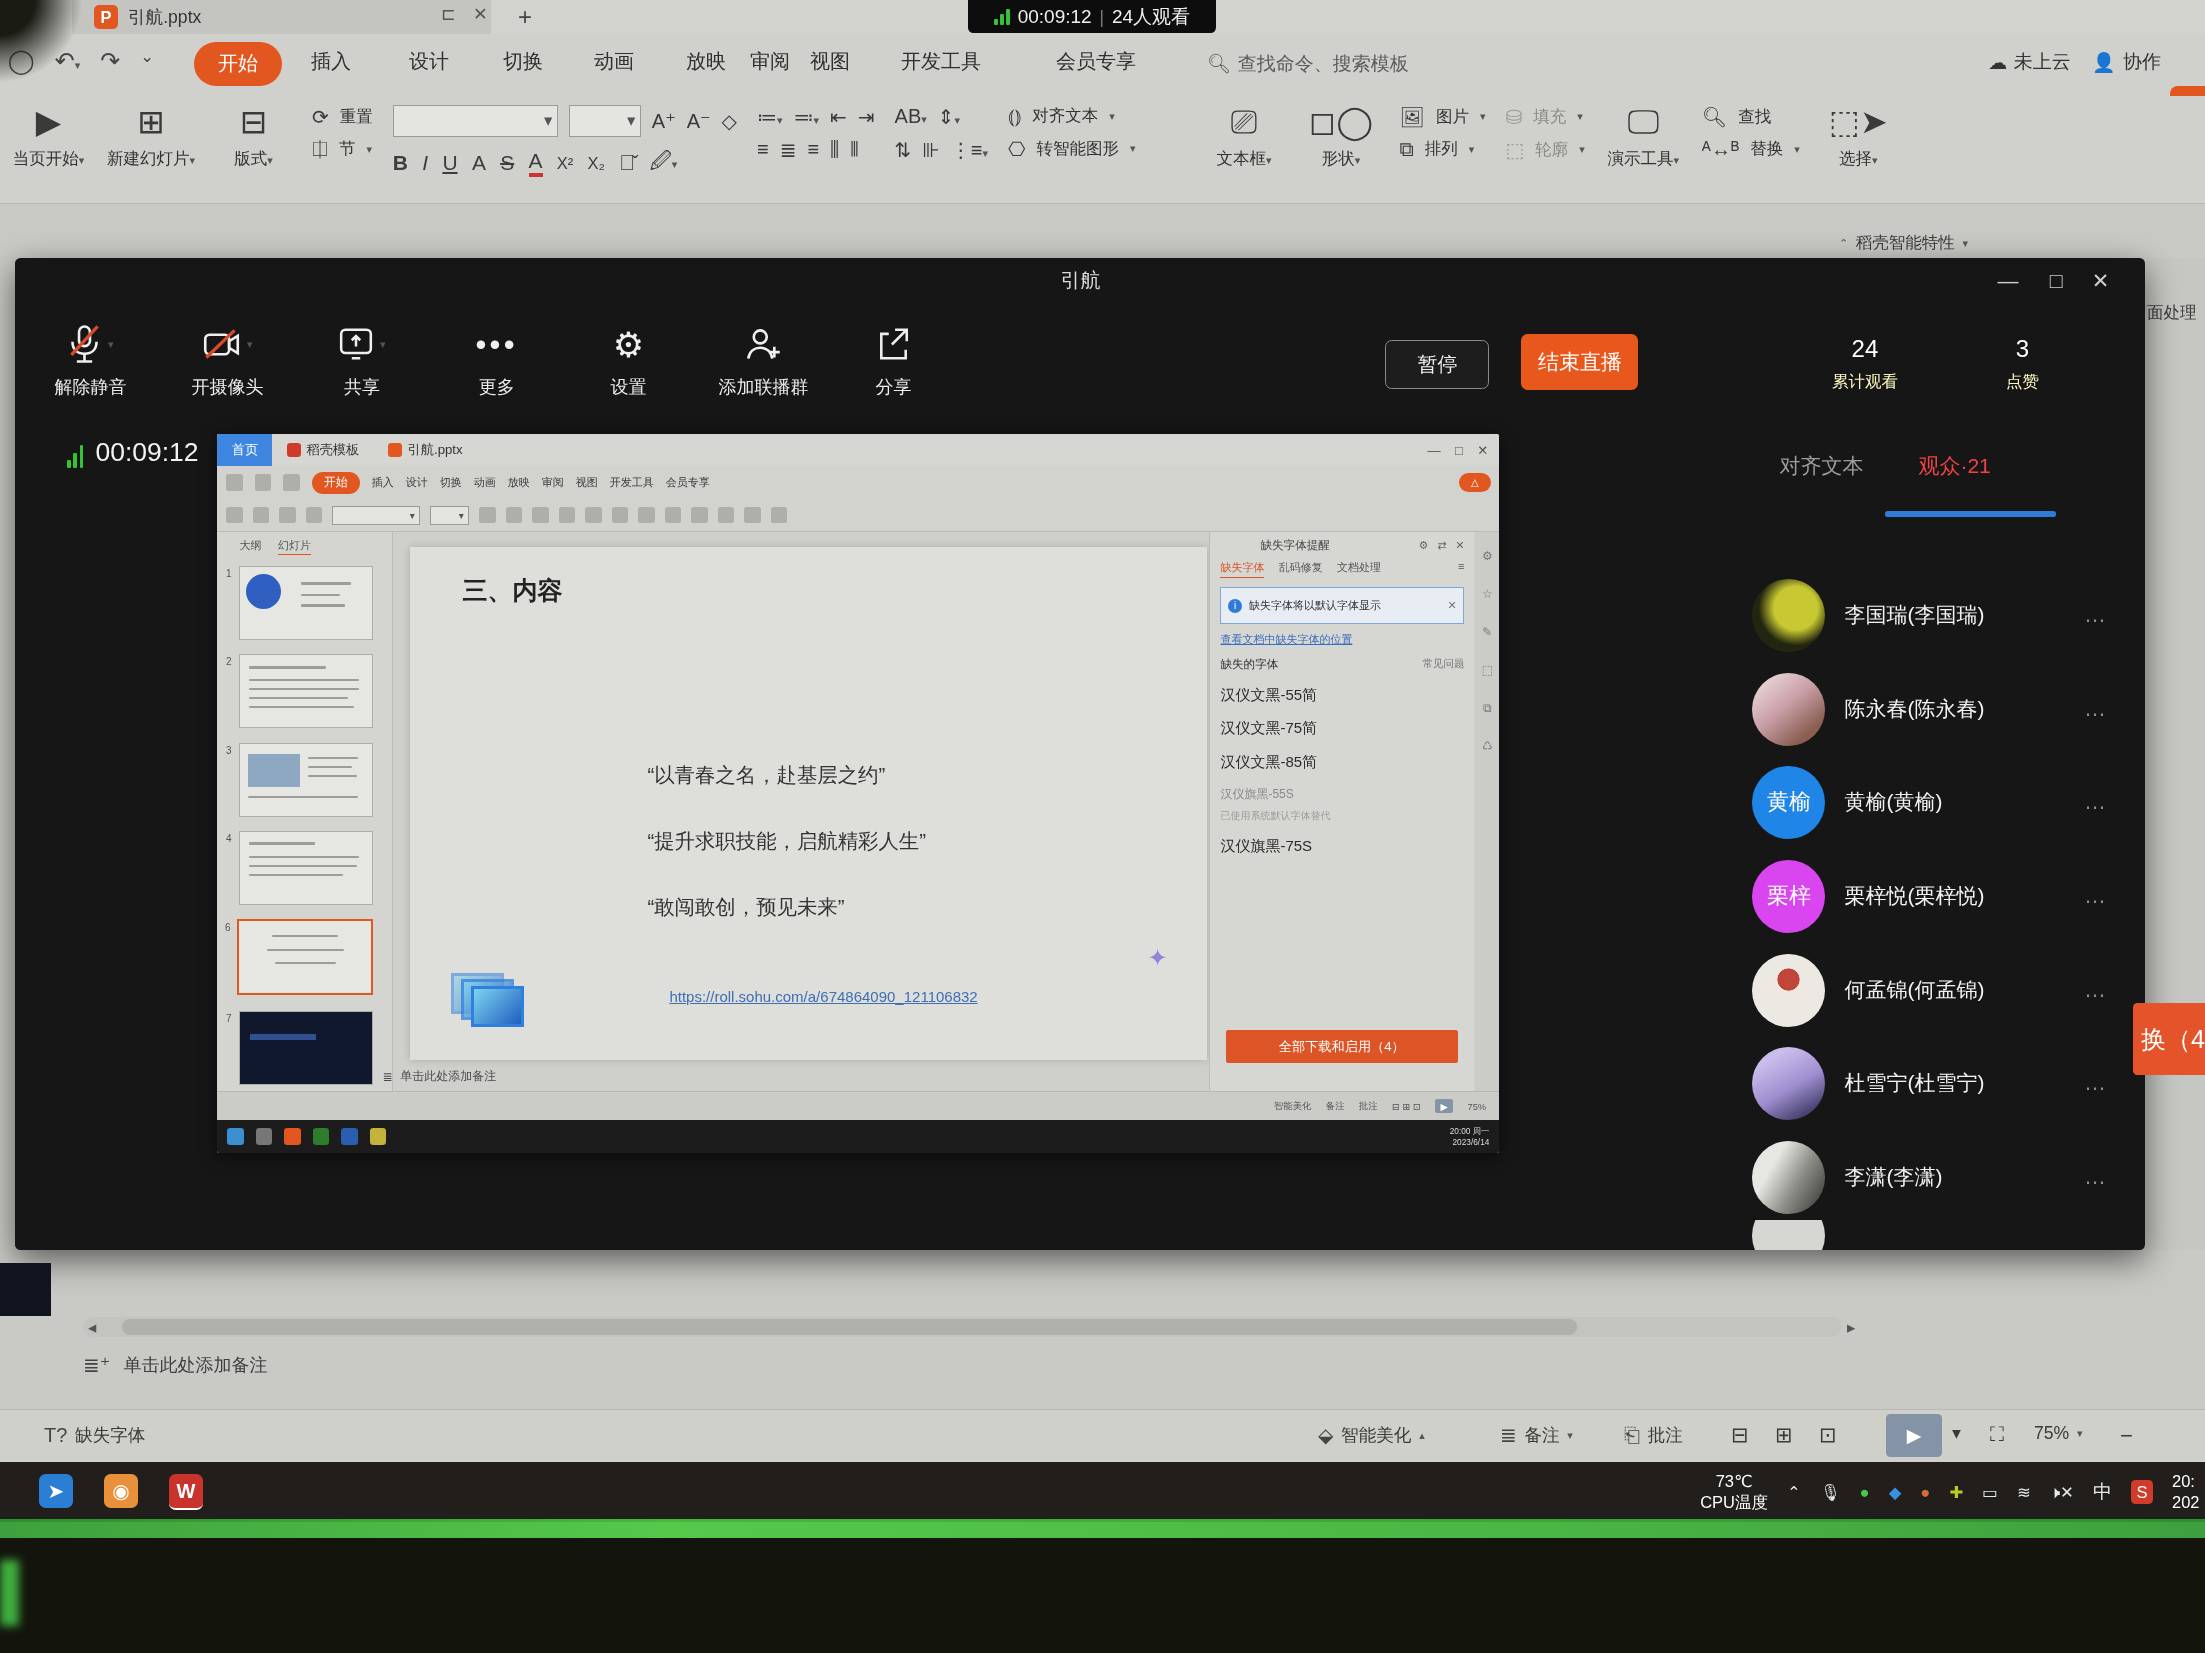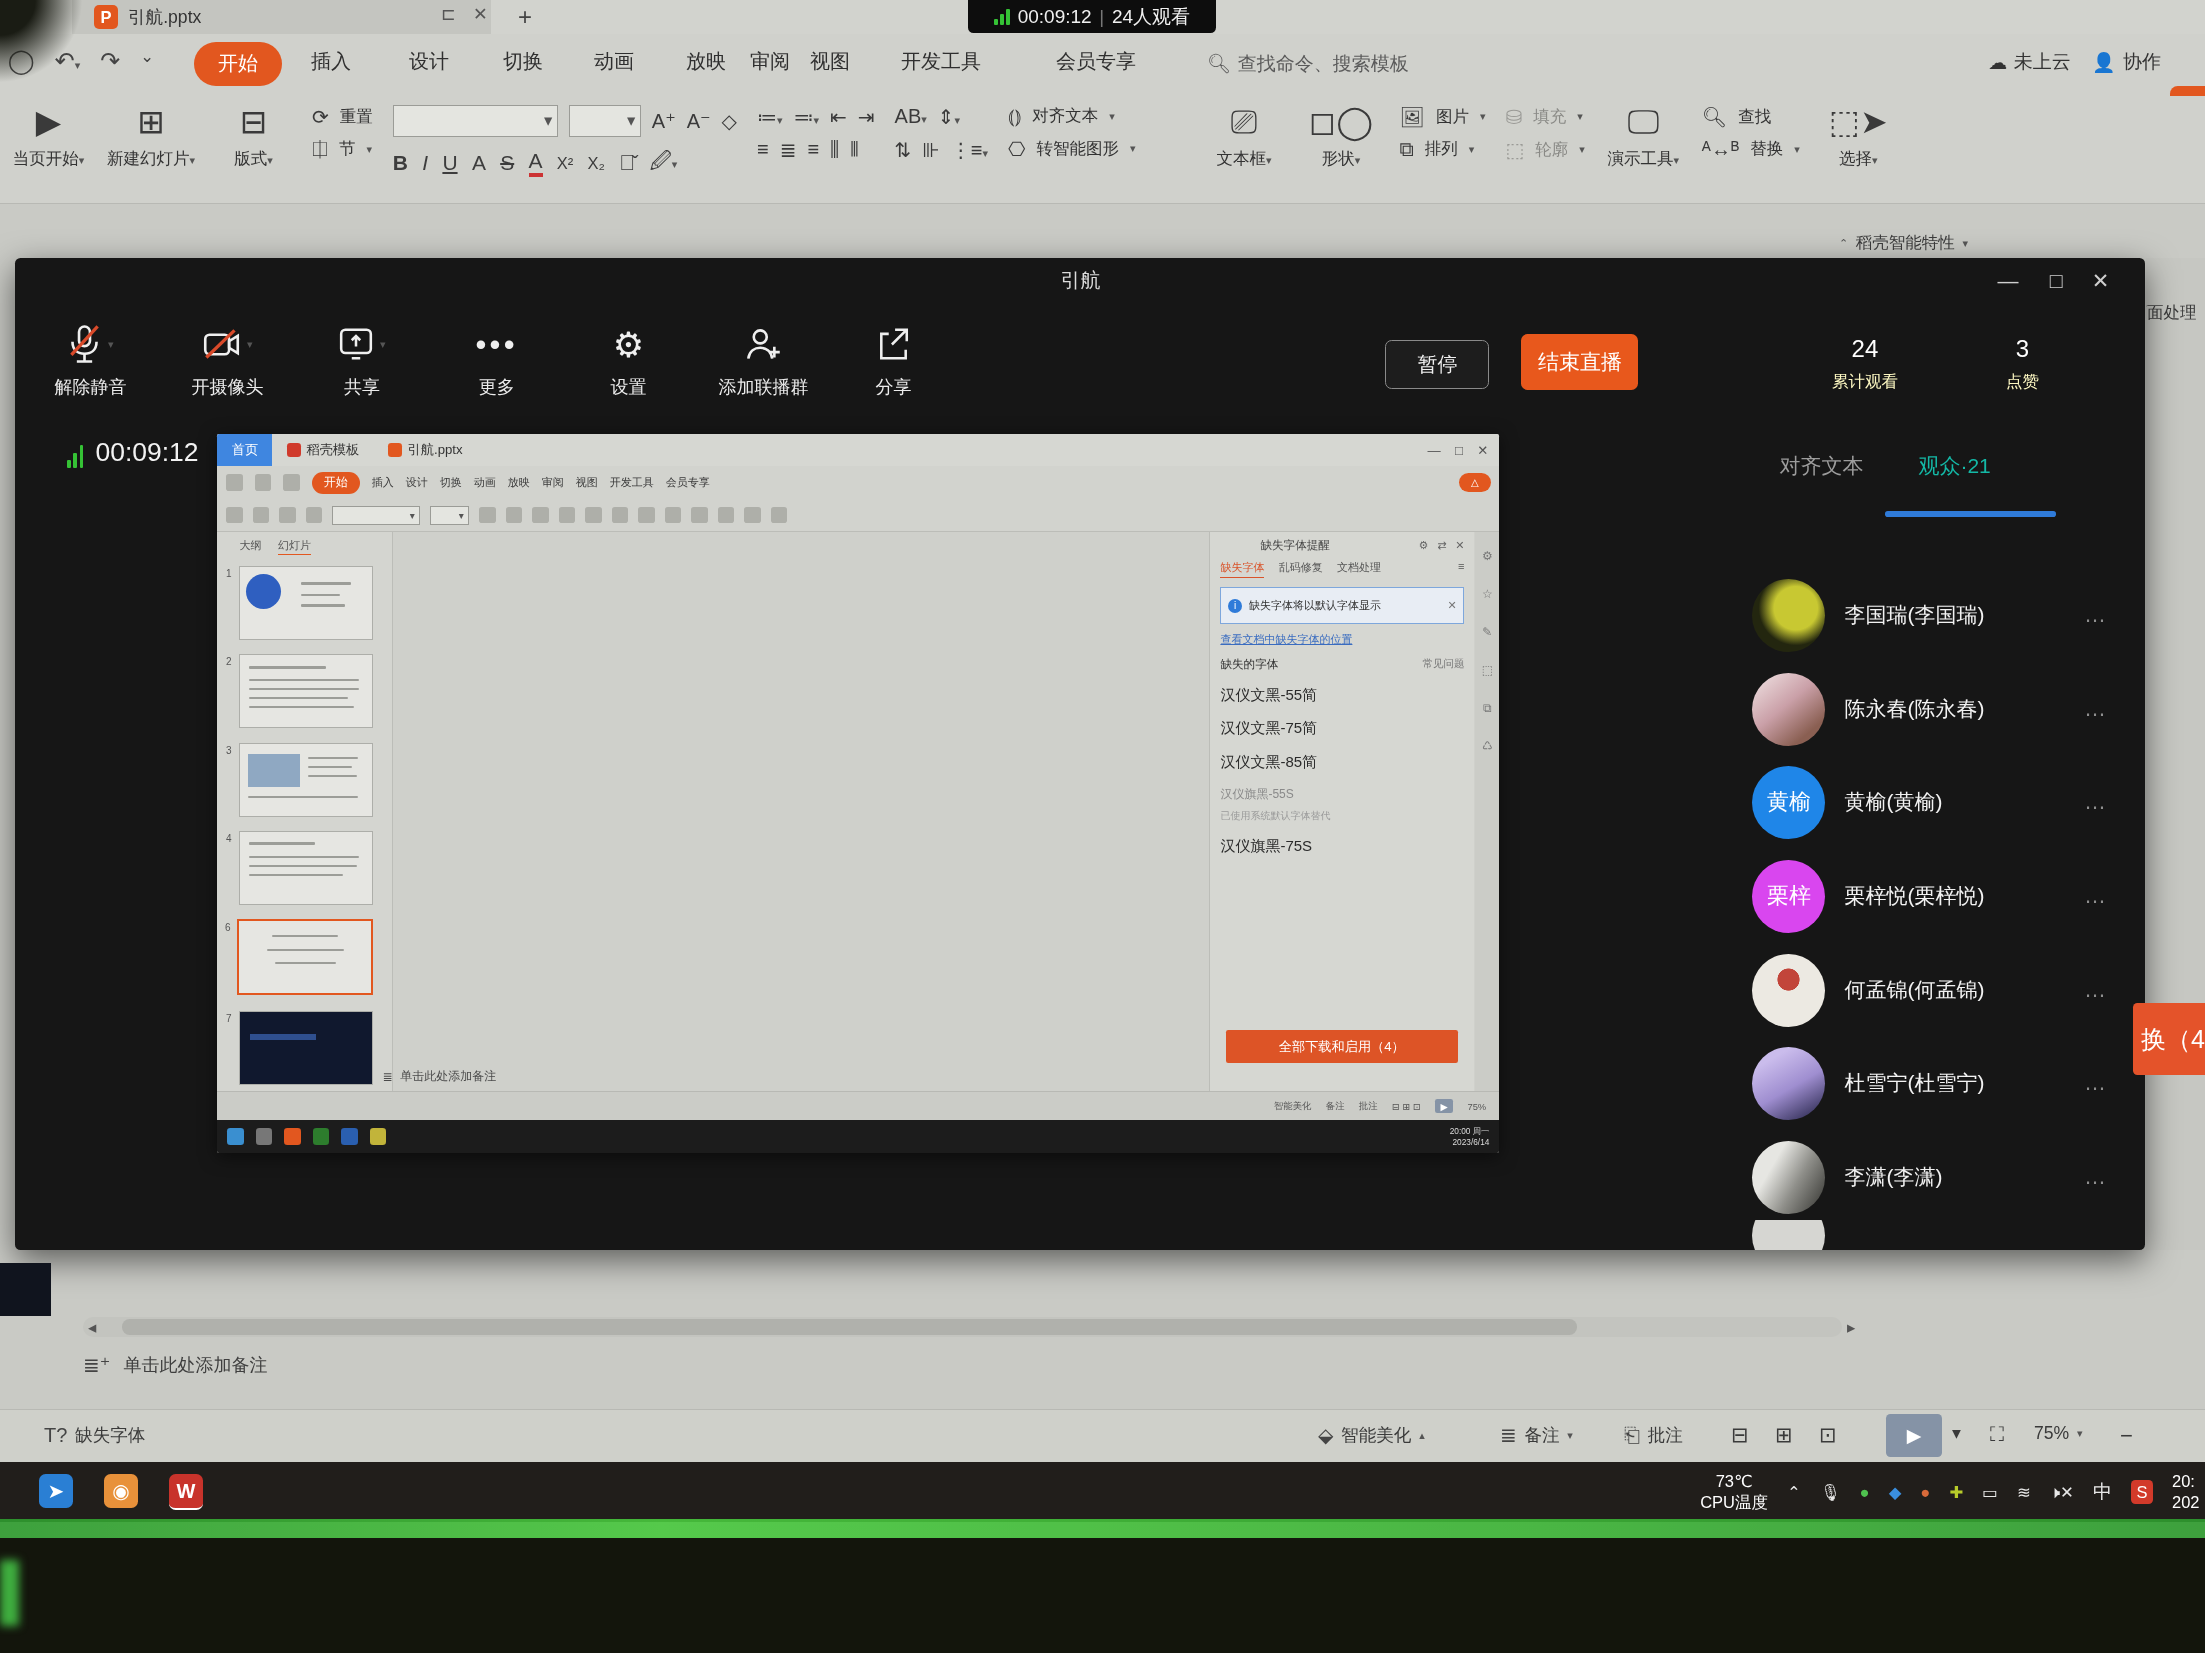--- a/index.html
+++ b/index.html
@@ -422,21 +422,21 @@
     <div class="elapsed">
       <span class="sigbars" style="height:24px;">
           <i style="height:7.7px"></i>
           <i style="height:15px"></i>
           <i style="height:23px"></i>
         </span>
       <span>00:09:12</span>
     </div>
 
     <span class="side-tab" style="left:1764px;color:#9c9c9c;">对齐文本</span>
-    <span class="side-tab" style="left:1903px;color:#14b8a6;">观众·21</span>
+    <span class="side-tab" style="left:1903px;color:#ef4444;">观众·21</span>
     <div class="side-underline"></div>
 
     <div class="viewer" style="top:310px;">
       <span class="avatar" style="background:radial-gradient(circle at 60% 40%,#c8c832 0 35%,#23260f 60%);"></span>
       <span class="vname">李国瑞(李国瑞)</span>
       <span class="vmore">…</span>
     </div>
     <div class="viewer" style="top:404px;">
       <span class="avatar" style="background:linear-gradient(140deg,#e9d6d8 10%,#caa0a8 45%,#8a5f52 80%);"></span>
       <span class="vname">陈永春(陈永春)</span>
@@ -574,20 +574,31 @@
           <span class="tline" style="left:27.6px;top:27.6px;width:77px;height:2.2px;"></span>
           <span class="tline" style="left:36px;top:41px;width:61px;height:2.2px;"></span>
         </div>
         <div class="thumb" style="top:479px;background:#10182e;">
           <span class="tnum">7</span>
           <span style="position:absolute;left:10px;top:22px;width:66px;height:5.5px;background:#2f4f8f;"></span>
         </div>
         <span style="position:absolute;left:77px;top:558px;font-size:19px;color:#666;">+</span>
       </div>
 
+      <div class="pv-canvas">
+        <span class="pv-title">三、内容</span>
+        <span class="pv-quote" style="top:214px;">“以青春之名，赴基层之约”</span>
+        <span class="pv-quote" style="top:280px;">“提升求职技能，启航精彩人生”</span>
+        <span class="pv-quote" style="top:346px;">“敢闯敢创，预见未来”</span>
+        <a class="pv-link">https://roll.sohu.com/a/674864090_121106832</a>
+        <span class="logo-sq" style="left:41px;top:426px;opacity:.55;"></span>
+        <span class="logo-sq" style="left:51px;top:432px;opacity:.75;"></span>
+        <span class="logo-sq" style="left:61px;top:439px;"></span>
+        <span class="sparkle" style="left:737px;top:397px;">✦</span>
+      </div>
 
       <div class="pv-right">
         <div class="fp-head">
           <span>缺失字体提醒</span>
           <span class="ic">
             <span>⚙</span>
             <span>⇄</span>
             <span>✕</span>
           </span>
         </div>

